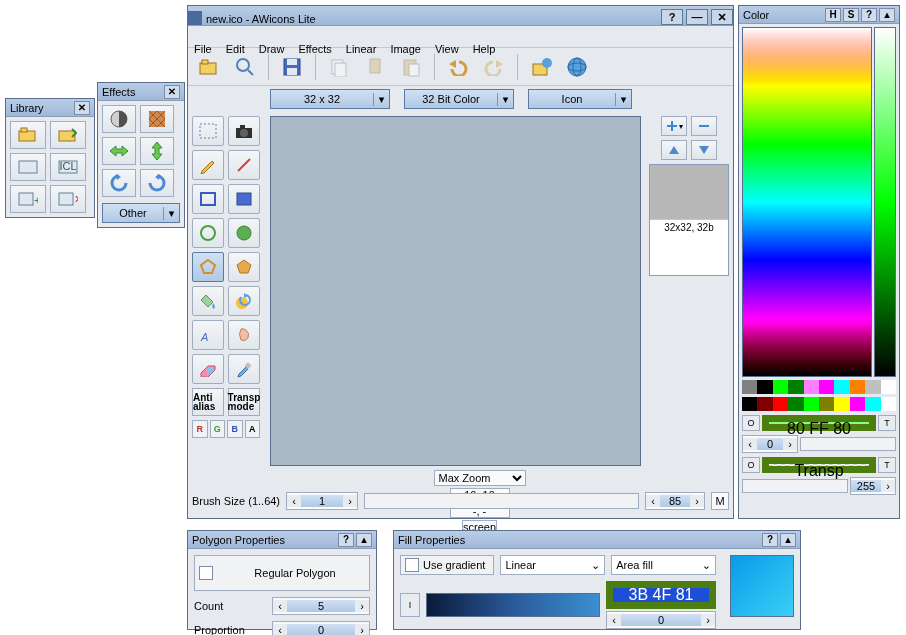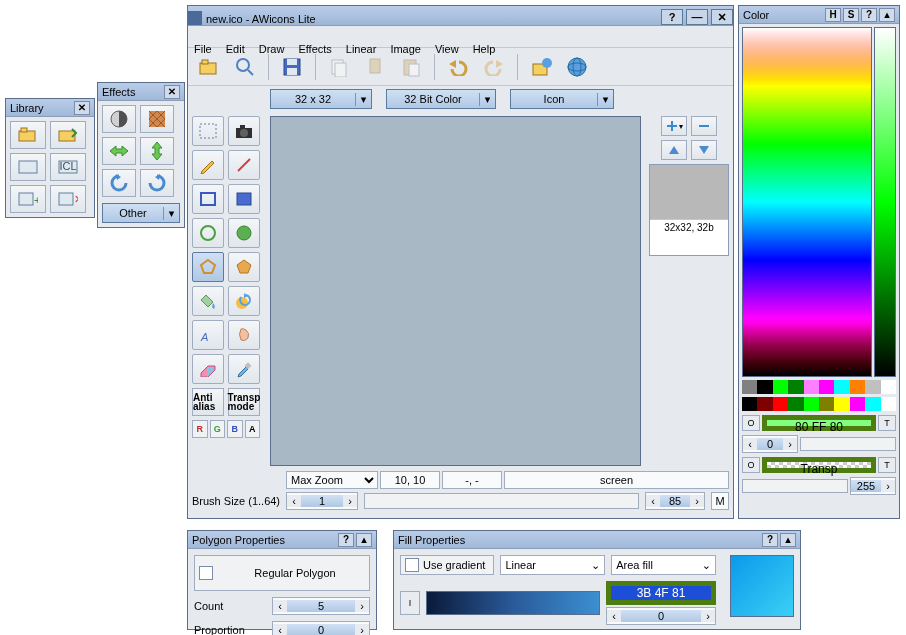--- a/index.html
+++ b/index.html
@@ -35,25 +35,25 @@
 .tool-text-btn { width: 32px; height: 28px; border: 1px solid #a0acc0; background: linear-gradient(#f4f6f8, #e0e6ec); display: flex; align-items: center; justify-content: center; cursor: pointer; font-size: 10px; text-align: left; line-height: 9px; font-weight: bold; }
 .rgba-row { grid-column: 1 / 3; display: flex; gap: 2px; }
 .rgba-btn { width: 16px; height: 18px; border: 1px solid #a0acc0; background: #f0f2f4; display: flex; align-items: center; justify-content: center; cursor: pointer; font-size: 9px; font-weight: bold; }
 
 .canvas-area { flex: 1; padding: 4px; display: flex; flex-direction: column; }
 .canvas { flex: 1; background: #a8b8c4; border: 1px solid #5a6d8c; }
 
 .right-col { width: 88px; padding: 4px; display: flex; flex-direction: column; gap: 4px; }
 .small-btns { display: flex; gap: 4px; justify-content: center; }
 .small-btn { width: 26px; height: 20px; border: 1px solid #a0acc0; background: linear-gradient(#f4f6f8, #e0e6ec); display: flex; align-items: center; justify-content: center; cursor: pointer; }
-.thumb-box { border: 1px solid #8a9db8; background: #fff; height: 92px; display: flex; flex-direction: column; }
+.thumb-box { border: 1px solid #8a9db8; background: #fff; height: 112px; display: flex; flex-direction: column; }
 .thumb-img { height: 54px; background: #b8b8b8; }
 .thumb-lbl { text-align: center; height: 16px; line-height: 16px; border-top: 1px solid #c0c8d4; font-size: 10px; }
 
-.status-row { height: 20px; display: flex; padding: 0 4px 0 98px; gap: 2px; align-items: center; }
+.status-row { height: 20px; display: flex; padding: 0 4px 0 42px; gap: 2px; align-items: center; flex-direction: column; }
 .status-cell { border: 1px solid #a0acc0; height: 18px; display: flex; align-items: center; justify-content: center; background: #f8fafc; }
 
 .bottom-row { height: 22px; display: flex; align-items: center; padding: 0 4px; gap: 6px; }
 .spinner { display: flex; align-items: center; border: 1px solid #a0acc0; height: 18px; background: #f8fafc; }
 .spinner-btn { width: 14px; text-align: center; cursor: pointer; background: #e8ecf0; }
 .spinner-val { width: 42px; text-align: center; background: linear-gradient(#d0e0f4, #b0c8e4); }
 
 
 .library { left: 5px; top: 98px; width: 90px; }
 .lib-grid { padding: 4px; display: grid; grid-template-columns: 36px 36px; gap: 4px; }
@@ -67,21 +67,21 @@
 
 .color-panel { left: 738px; top: 5px; width: 162px; height: 514px; }
 .color-body { padding: 3px; display: flex; flex-direction: column; gap: 3px; height: calc(100% - 18px); }
 .main-picker-row { display: flex; gap: 2px; height: 350px; }
 .sat-box { flex: 1; background: linear-gradient(to bottom, rgba(255,255,255,1), rgba(255,255,255,0) 15%, rgba(0,0,0,0) 85%, rgba(0,0,0,1)), linear-gradient(to bottom, #ff0000, #ffff00, #00ff00, #00ffff, #0000ff, #ff00ff, #ff0000); border: 1px solid #5a6d8c; }
 .hue-strip { width: 22px; background: linear-gradient(to bottom, #fff, #00ff00 50%, #000); border: 1px solid #5a6d8c; }
 .swatch-row { height: 14px; display: flex; }
 .swatch { flex: 1; }
 .color-ctrl-row { display: flex; gap: 2px; align-items: center; height: 18px; }
 .color-ctrl-btn { width: 18px; height: 16px; border: 1px solid #a0acc0; background: #e8ecf0; text-align: center; font-size: 9px; cursor: pointer; line-height: 14px; }
-.color-display { flex: 1; height: 16px; border: 5px solid #4d7c0f; text-align: center; line-height: 14px; font-size: 12px; }
+.color-display { flex: 1; height: 16px; border: 7px solid #4d7c0f; text-align: center; line-height: 14px; font-size: 16px; }
 
 
 .polygon-panel { left: 187px; top: 530px; width: 190px; height: 100px; }
 .poly-body { padding: 6px; display: flex; flex-direction: column; gap: 6px; }
 .poly-header-row { display: flex; align-items: center; gap: 4px; border: 1px solid #a0acc0; height: 36px; background:#f0f2f4; }
 .checkbox { width: 14px; height: 14px; border: 1px solid #7a8ca8; background: #fff; margin: 0 4px; }
 .poly-prop-row { display: flex; align-items: center; gap: 14px; }
 .poly-label { width: 64px; }
 
 
@@ -278,21 +278,21 @@
     <div class="mtbtn">
         <svg width="22" height="22">
           <circle cx="11" cy="11" r="9" fill="#5aa0e0" stroke="#2a6aa0"></circle>
           <ellipse cx="11" cy="11" rx="9" ry="4" fill="none" stroke="#2a6aa0"></ellipse>
           <ellipse cx="11" cy="11" rx="4" ry="9" fill="none" stroke="#2a6aa0"></ellipse>
         </svg>
       </div>
   </div>
 
   <div class="selectors">
-    <div class="dropdown" style="width:102px">
+    <div class="dropdown" style="width:120px">
       <span class="dropdown-text">32 x 32</span>
       <span class="dropdown-arrow">▾</span>
     </div>
     <div class="dropdown" style="width:110px">
       <span class="dropdown-text">32 Bit Color</span>
       <span class="dropdown-arrow">▾</span>
     </div>
     <div class="dropdown" style="width:104px">
       <span class="dropdown-text">Icon</span>
       <span class="dropdown-arrow">▾</span>

